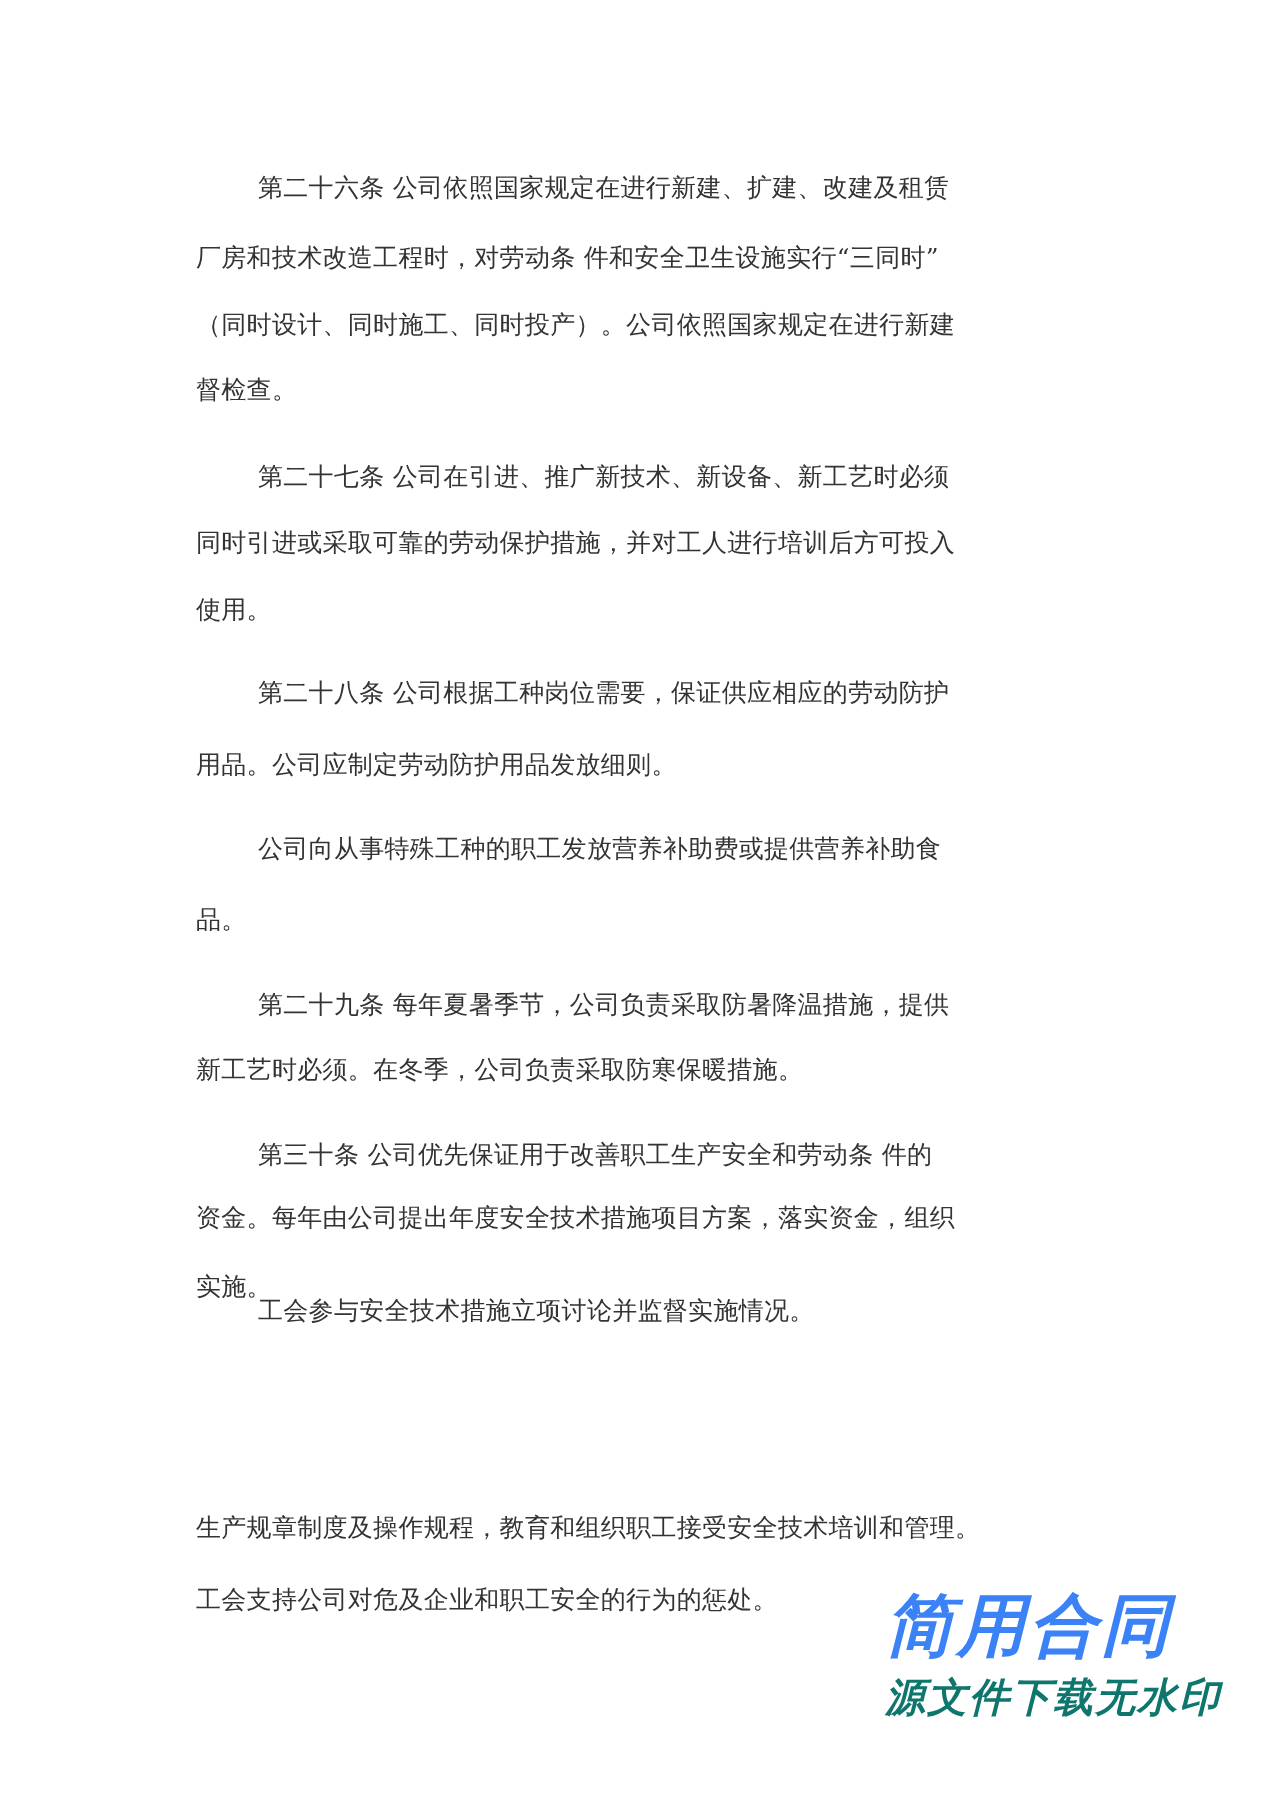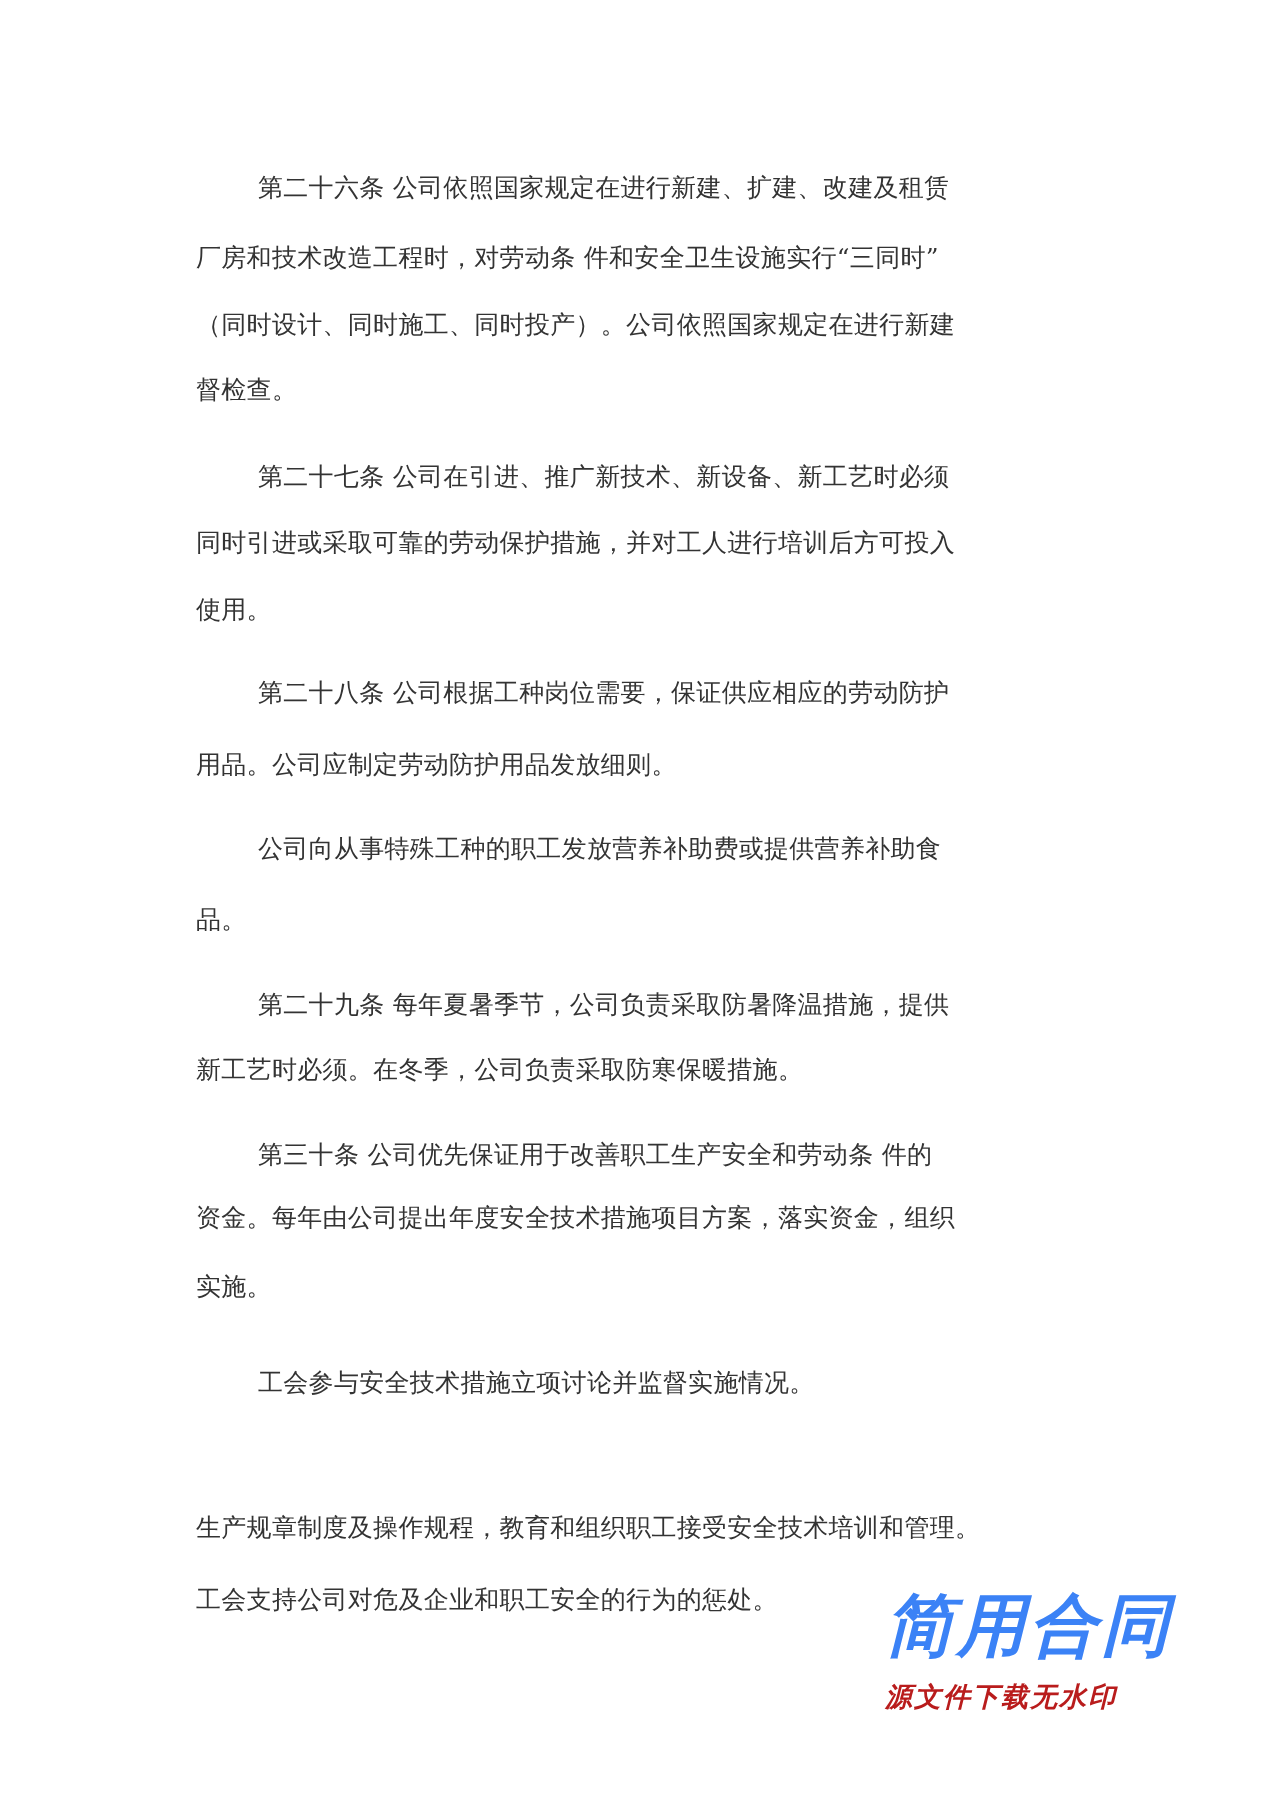--- a/index.html
+++ b/index.html
@@ -45,24 +45,24 @@
       pointer-events: none;
     }
     .wm-title {
       top: 1592px;
       font-size: 68px;
       line-height: 68px;
       letter-spacing: 4px;
     }
     .wm-sub {
       top: 1680px;
-      font-size: 27px;
+      font-size: 40px;
       line-height: 34px;
       letter-spacing: 2px;
-      color: #b91c1c;
+      color: #0f766e;
     }
   </style>
 </head>
 <body>
 
 <div class="page">
 
   <div class="line indent" style="top:173px">第二十六条  公司依照国家规定在进行新建、扩建、改建及租赁</div>
   <div class="line" style="top:243px">厂房和技术改造工程时，对劳动条 件和安全卫生设施实行“三同时”</div>
   <div class="line" style="top:310px">（同时设计、同时施工、同时投产）。公司依照国家规定在进行新建</div>
@@ -78,20 +78,20 @@
   <div class="line indent" style="top:834px">公司向从事特殊工种的职工发放营养补助费或提供营养补助食</div>
   <div class="line" style="top:905px">品。</div>
 
   <div class="line indent" style="top:990px">第二十九条  每年夏暑季节，公司负责采取防暑降温措施，提供</div>
   <div class="line" style="top:1055px">新工艺时必须。在冬季，公司负责采取防寒保暖措施。</div>
 
   <div class="line indent" style="top:1140px">第三十条  公司优先保证用于改善职工生产安全和劳动条 件的</div>
   <div class="line" style="top:1203px">资金。每年由公司提出年度安全技术措施项目方案，落实资金，组织</div>
   <div class="line" style="top:1272px">实施。</div>
 
-  <div class="line indent" style="top:1368px">工会参与安全技术措施立项讨论并监督实施情况。</div>
+  <div class="line indent" style="top:1296px">工会参与安全技术措施立项讨论并监督实施情况。</div>
 
   <div class="line" style="top:1513px">生产规章制度及操作规程，教育和组织职工接受安全技术培训和管理。</div>
   <div class="line" style="top:1585px">工会支持公司对危及企业和职工安全的行为的惩处。</div>
 
   <div class="watermark wm-title">简用合同</div>
   <div class="watermark wm-sub">源文件下载无水印</div>
 </div>
 
 </body></html>

